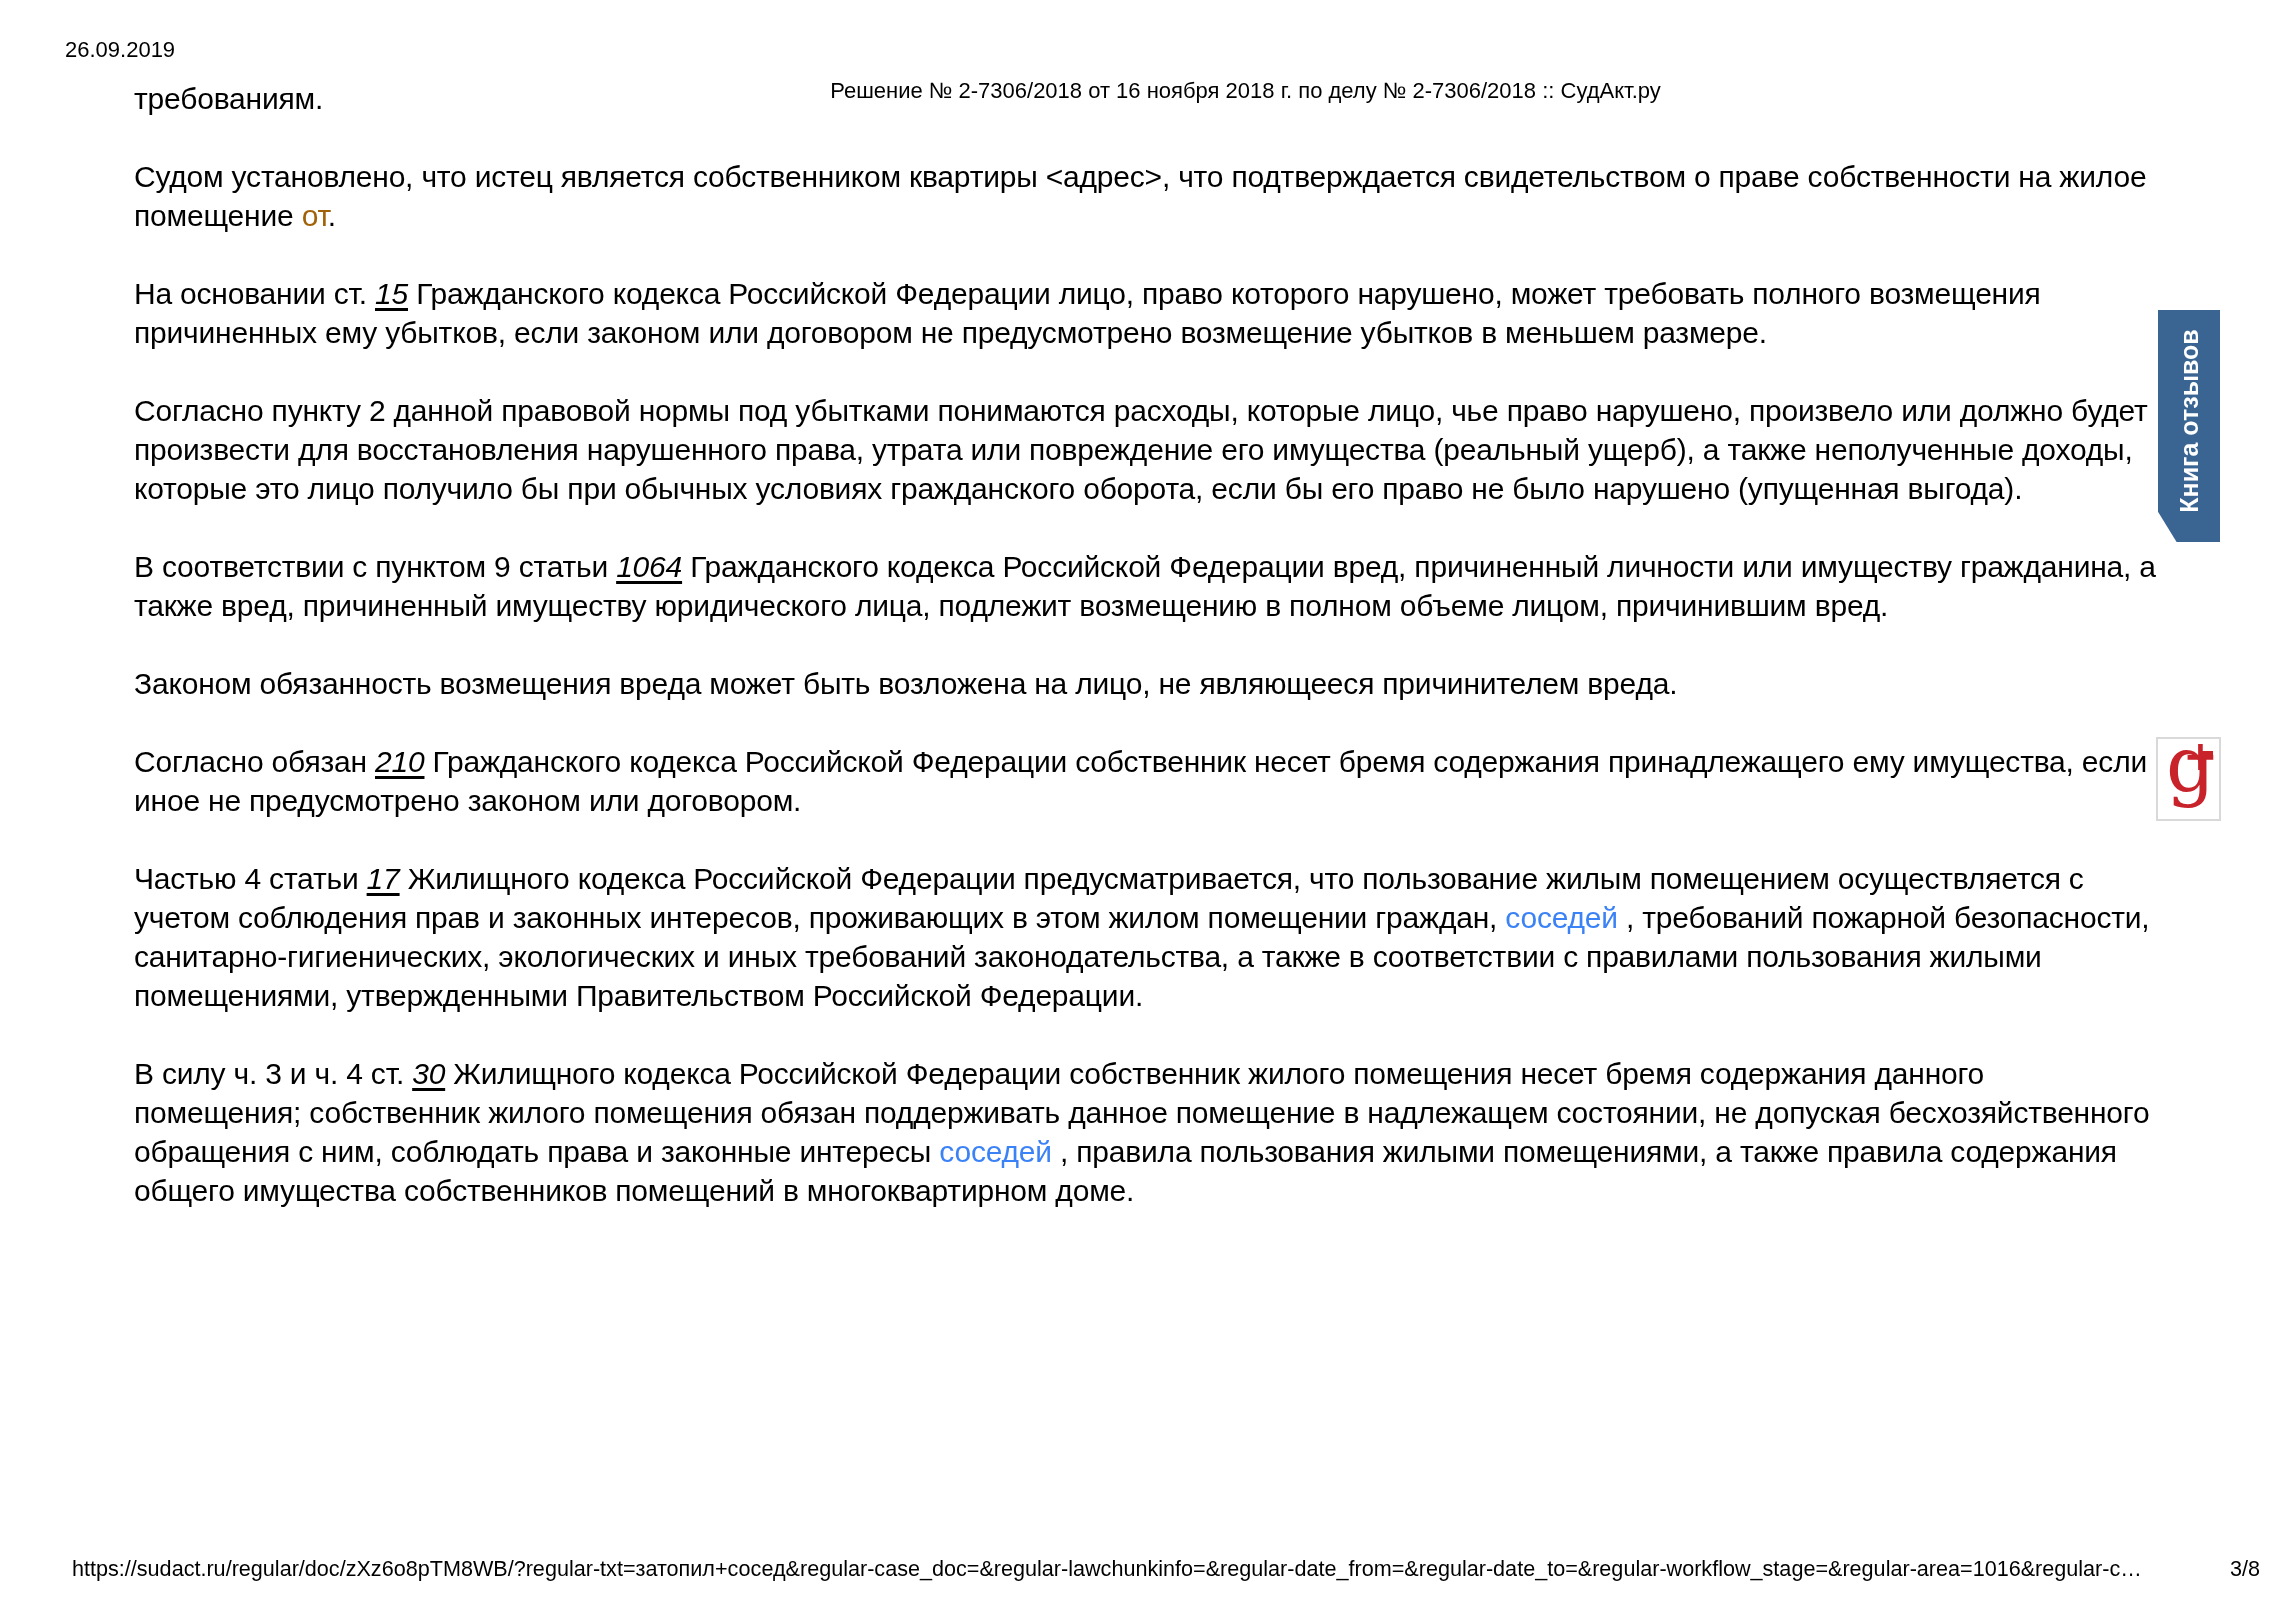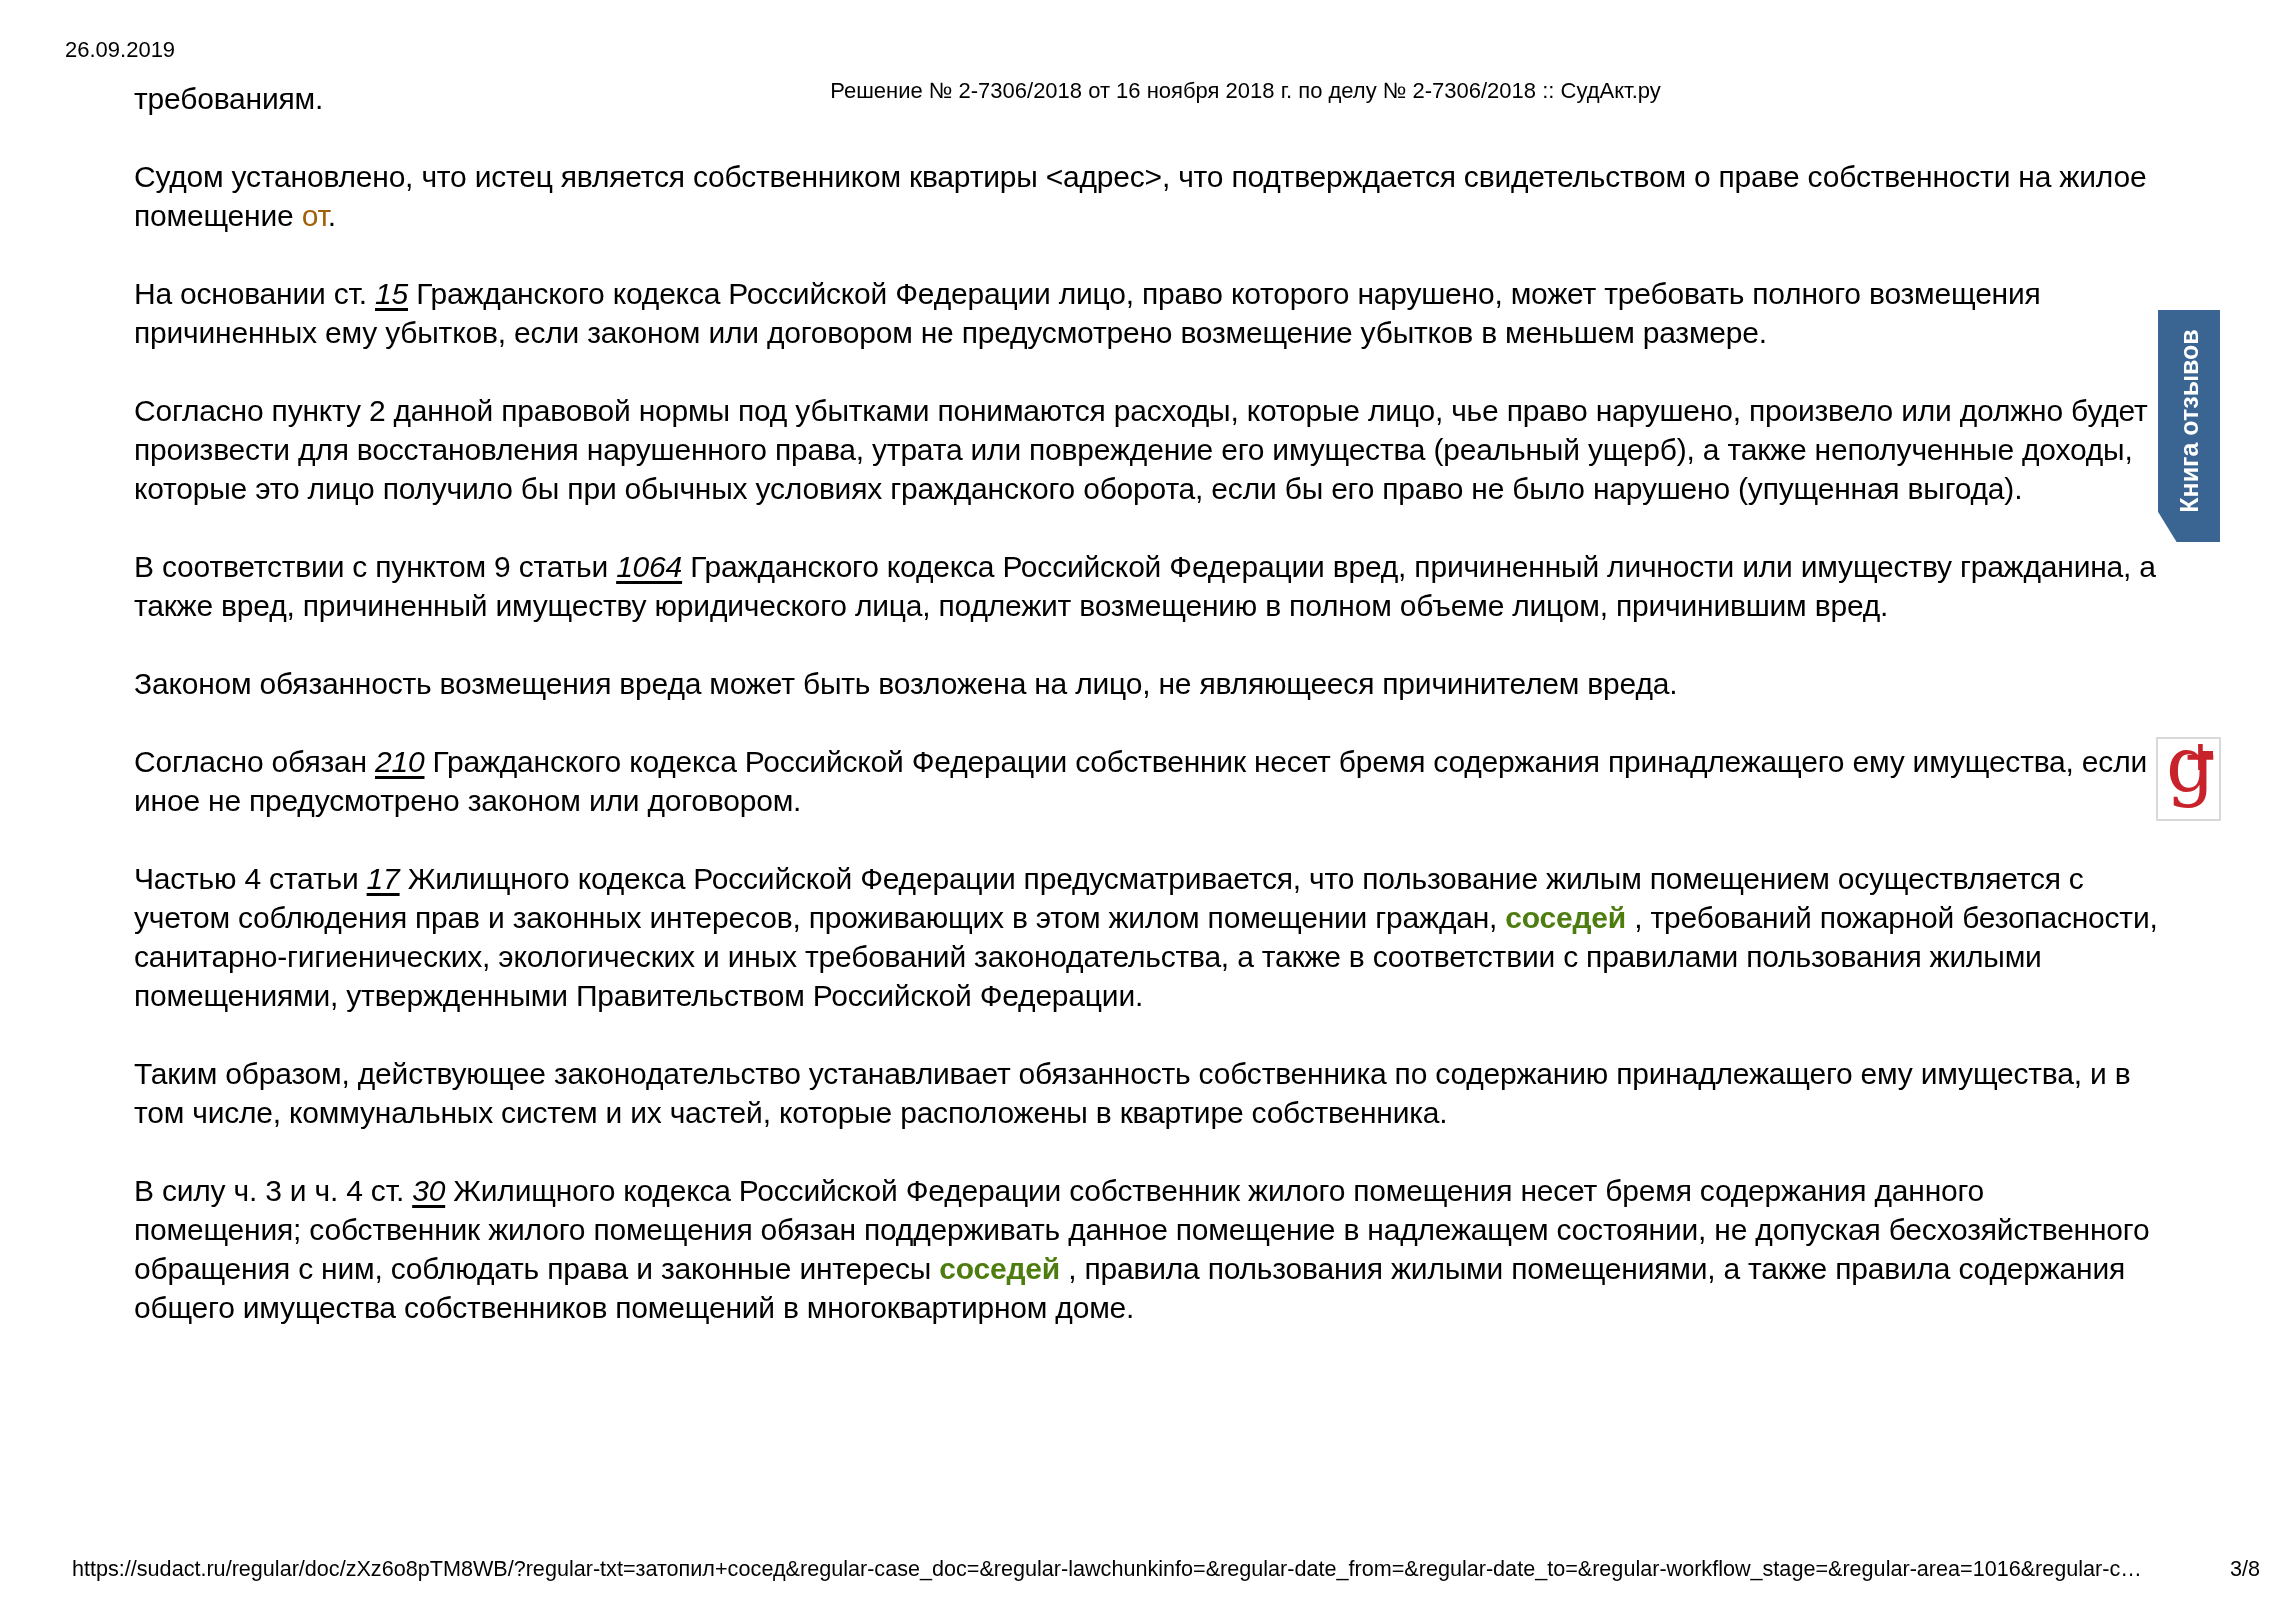--- a/index.html
+++ b/index.html
@@ -50,22 +50,22 @@
     cursor: pointer;
   }
   .doc a.ulink {
     color: #000000;
     text-decoration: underline;
     text-underline-offset: 3.9px;
     cursor: pointer;
     font-style: italic;
   }
   .doc span.bold {
-    font-weight: bold;
-    color: #4d7c0f;
+    font-weight: normal;
+    color: #3b82f6;
   }
 
   
   .feedback-tab {
     position: absolute;
     left: 2158px;
     top: 310px;
     width: 62px;
     height: 232px;
     background: #3a6492;
@@ -139,21 +139,20 @@
 
 <div class="doc">
   <p><span class="text">требованиям.</span></p>
   <p><span class="text">Судом установлено, что истец является собственником квартиры &lt;адрес&gt;, что подтверждается свидетельством о праве собственности на жилое помещение </span><a href="#" class="link">от</a><span class="text">.</span></p>
   <p><span class="text">На основании ст. </span><a href="#" class="ulink">15</a><span class="text"> Гражданского кодекса Российской Федерации лицо, право которого нарушено, может требовать полного возмещения причиненных ему убытков, если законом или договором не предусмотрено возмещение убытков в меньшем размере.</span></p>
   <p><span class="text">Согласно пункту 2 данной правовой нормы под убытками понимаются расходы, которые лицо, чье право нарушено, произвело или должно будет произвести для восстановления нарушенного права, утрата или повреждение его имущества (реальный ущерб), а также неполученные доходы, которые это лицо получило бы при обычных условиях гражданского оборота, если бы его право не было нарушено (упущенная выгода).</span></p>
   <p><span class="text">В соответствии с пунктом 9 статьи </span><a href="#" class="ulink">1064</a><span class="text"> Гражданского кодекса Российской Федерации вред, причиненный личности или имуществу гражданина, а также вред, причиненный имуществу юридического лица, подлежит возмещению в полном объеме лицом, причинившим вред.</span></p>
   <p><span class="text">Законом обязанность возмещения вреда может быть возложена на лицо, не являющееся причинителем вреда.</span></p>
   <p><span class="text">Согласно обязан </span><a href="#" class="ulink">210</a><span class="text"> Гражданского кодекса Российской Федерации собственник несет бремя содержания принадлежащего ему имущества, если иное не предусмотрено законом или договором.</span></p>
   <p><span class="text">Частью 4 статьи </span><a href="#" class="ulink">17</a><span class="text"> Жилищного кодекса Российской Федерации предусматривается, что пользование жилым помещением осуществляется с учетом соблюдения прав и законных интересов, проживающих в этом жилом помещении граждан, </span><span class="bold">соседей</span><span class="text"> , требований пожарной безопасности, санитарно-гигиенических, экологических и иных требований законодательства, а также в соответствии с правилами пользования жилыми помещениями, утвержденными Правительством Российской Федерации.</span></p>
-  <p><span class="text">Таким образом, действующее законодательство устанавливает обязанность собственника по содержанию принадлежащего ему имущества, и в том числе, коммунальных систем и их частей, которые расположены в квартире собственника.</span></p>
   <p><span class="text">В силу ч. 3 и ч. 4 ст. </span><a href="#" class="ulink">30</a><span class="text"> Жилищного кодекса Российской Федерации собственник жилого помещения несет бремя содержания данного помещения; собственник жилого помещения обязан поддерживать данное помещение в надлежащем состоянии, не допуская бесхозяйственного обращения с ним, соблюдать права и законные интересы </span><span class="bold">соседей</span><span class="text"> , правила пользования жилыми помещениями, а также правила содержания общего имущества собственников помещений в многоквартирном доме.</span></p>
 </div>
 
 <div class="feedback-tab" style="background-color: rgb(58, 100, 146);">
   <span class="feedback-label" style="color: rgb(255, 255, 255);">Книга отзывов</span>
 </div>
 
 <div class="gplus-box">
   <span class="gplus-g" style="color: rgb(200, 35, 43);">g</span>
   <span class="gplus-plus" style="color: rgb(200, 35, 43);">+</span>

